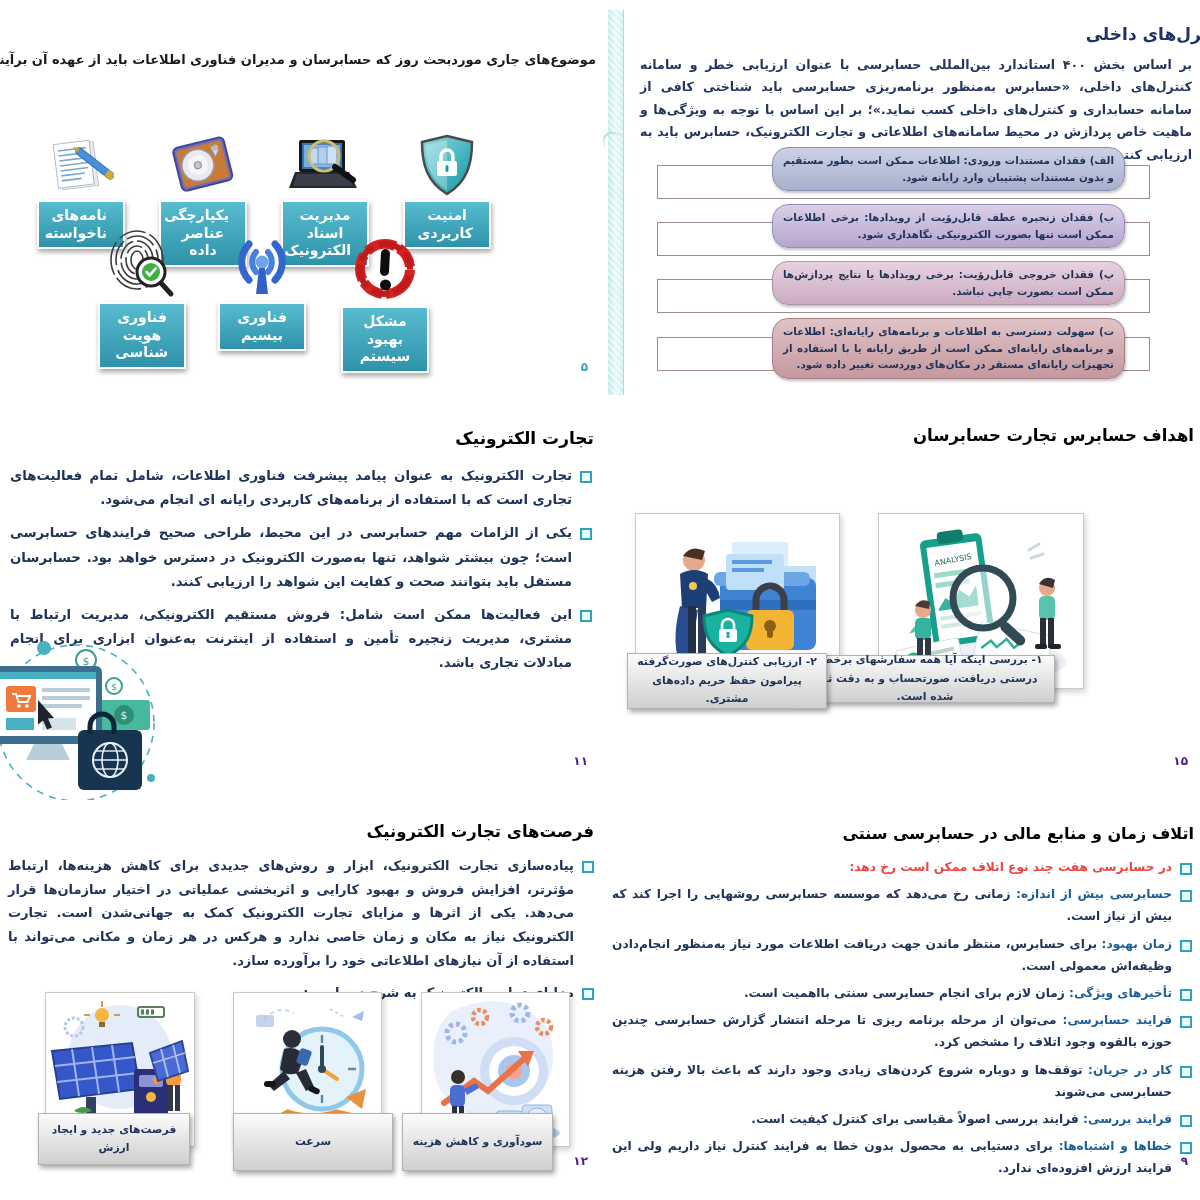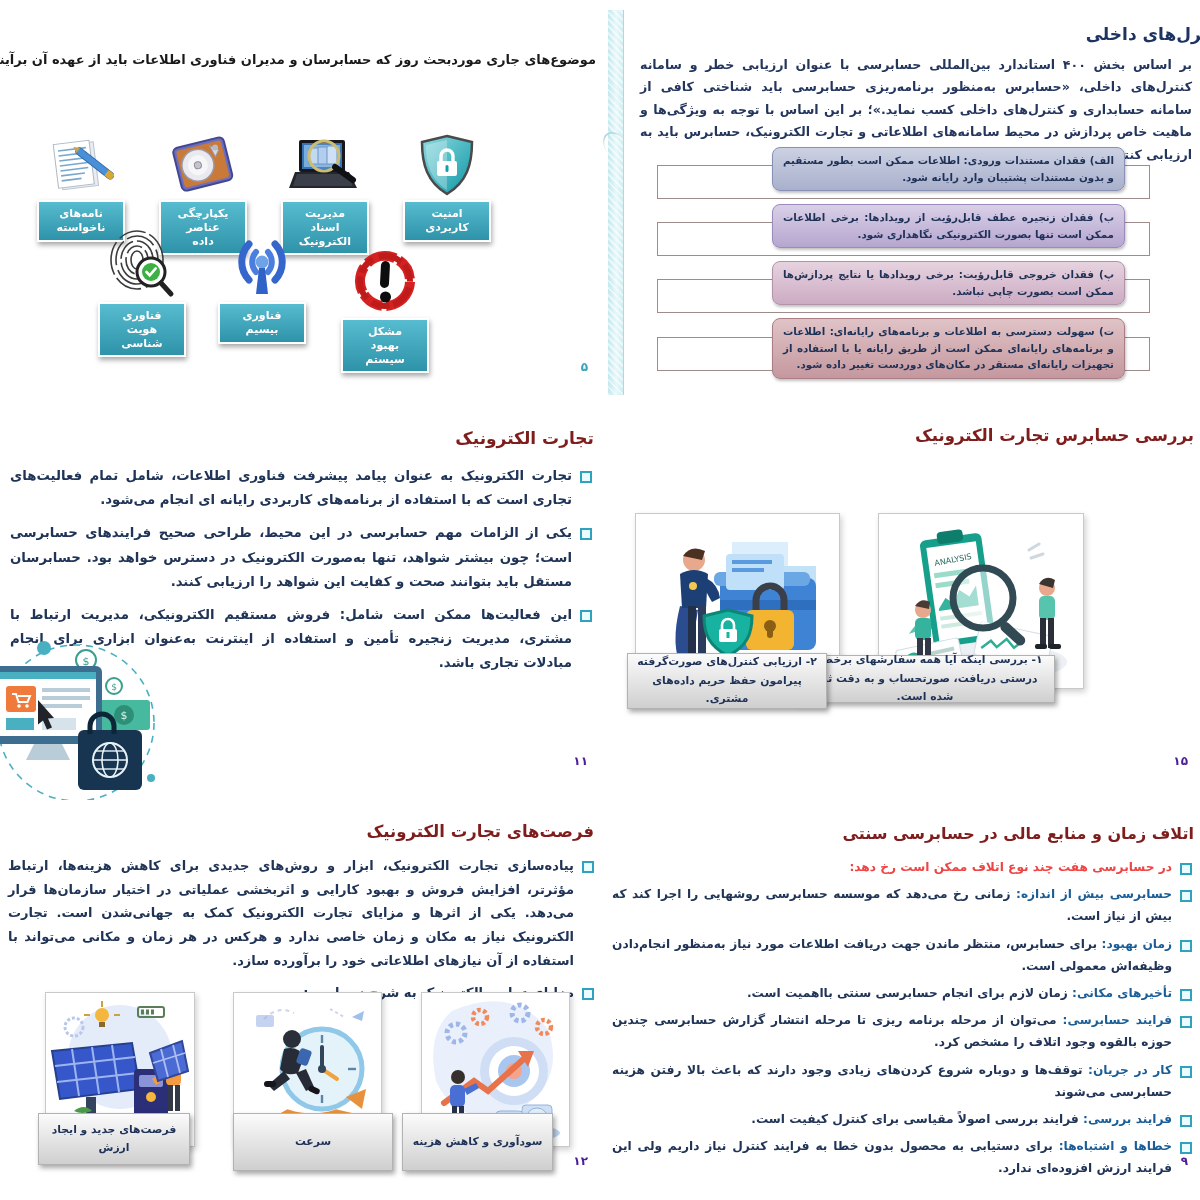--- a/index.html
+++ b/index.html
@@ -11,45 +11,45 @@
 
   
   #slide-topics .intro{position:absolute;top:52px;right:4px;white-space:nowrap;
      font-size:13px;font-weight:bold;color:#1a1a1a;direction:rtl;}
   .icon-item{position:absolute;width:116px;display:flex;flex-direction:column;
      align-items:center;justify-content:flex-end;}
   .icon-item .art{height:70px;display:flex;align-items:flex-end;justify-content:center;}
   .icon-label{width:88px;box-sizing:border-box;margin-top:4px;padding:5px 16px;
      background:linear-gradient(180deg,#58bcd0 0%,#2e93a9 100%);
      border:2px solid #ffffff;box-shadow:1px 3px 5px rgba(0,0,0,.35);
-     color:#fff;font-size:11px;font-weight:bold;text-align:center;direction:rtl;line-height:1.25;}
+     color:#fff;font-size:14px;font-weight:bold;text-align:center;direction:rtl;line-height:1.25;}
 
   
   #slide-controls .strip{position:absolute;left:8px;top:10px;width:15px;height:385px;
      background:repeating-linear-gradient(45deg,rgba(255,255,255,.55) 0 2px,rgba(0,0,0,0) 2px 5px),
                 linear-gradient(90deg,#c2e8ee,#e8f8fa 55%,#cdeef2);
      border-right:1px solid #a8dbe2;}
   #slide-controls .strip::before{content:"";position:absolute;top:120px;left:-2px;width:22px;height:34px;
      border-top:2px solid rgba(160,210,218,.8);border-radius:50%;transform:rotate(-35deg);}
   #slide-controls h1{position:absolute;top:24px;right:-8px;margin:0;font-size:17px;
      color:#1d3362;direction:rtl;white-space:nowrap;}
   #slide-controls .para{position:absolute;top:54px;right:8px;left:40px;direction:rtl;
      text-align:justify;font-size:12.6px;font-weight:bold;color:#24365e;line-height:1.78;}
   .ctrl-white{position:absolute;right:50px;width:491px;height:32px;background:#fff;
      border:1px solid #9e8b8b;}
-  .ctrl-box{position:absolute;right:75px;width:331px;border-radius:8px;padding:4px 10px 5px;
+  .ctrl-box{position:absolute;right:75px;width:331px;border-radius:16px;padding:4px 10px 5px;
      font-size:10.3px;font-weight:bold;color:#1e3156;direction:rtl;text-align:justify;line-height:1.62;
      box-shadow:1px 2px 3px rgba(0,0,0,.25);}
   .cb0{background:linear-gradient(180deg,#ccd1e2,#a9b0cc);border:1px solid #8891b4;}
   .cb1{background:linear-gradient(180deg,#d9d0e7,#b5a6cf);border:1px solid #9a8bba;}
   .cb2{background:linear-gradient(180deg,#e6d3df,#ccabc3);border:1px solid #b194a8;}
   .cb3{background:linear-gradient(180deg,#e0c3c7,#c4989e);border:1px solid #a97f85;}
 
   
-  .stitle{position:absolute;margin:0;right:6px;font-size:17px;color:#7f1d1d;
+  .stitle{position:absolute;margin:0;right:6px;font-size:17px;color:#000000;
      direction:rtl;white-space:nowrap;}
   ul.blist{position:absolute;margin:0;padding:0;list-style:none;}
   ul.blist li{position:relative;direction:rtl;text-align:justify;padding-right:22px;
      color:#203457;line-height:1.82;margin-bottom:9px;}
   ul.blist li::before{content:"";position:absolute;right:2px;top:7px;width:8px;height:8px;
      border:2px solid #2fa3bd;background:#eafcff;}
   .lead{font-weight:bold;color:#1b5e97;}
 
   
   .card{position:absolute;background:#fff;border:1px solid #c9c9c9;
@@ -144,21 +144,21 @@
         <g transform="rotate(38 44 28)">
           <rect x="24" y="24" width="46" height="7" rx="3.5" fill="#4a90d8" stroke="#2f6cab"></rect>
           <rect x="62" y="24" width="8" height="7" fill="#d8a830"></rect>
           <path d="M20 27.5 L26 24.5 L26 30.5 Z" fill="#caa24a"></path>
         </g>
       </svg>
     </div>
     <div class="icon-label">نامه‌های ناخواسته</div>
   </div>
 
-  <div class="icon-item" style="left:327px;top:244px">
+  <div class="icon-item" style="left:327px;top:232px">
     <div class="art">
       <svg width="64" height="66" viewBox="0 0 64 66">
         <circle cx="32" cy="33" r="25" fill="none" stroke="#d42222" stroke-width="10" stroke-dasharray="30 4 22 3 26 5" transform="rotate(18 32 33)"></circle>
         <circle cx="32" cy="33" r="25" fill="none" stroke="#c01b1b" stroke-width="6" stroke-dasharray="18 6 24 4" transform="rotate(-40 32 33)"></circle>
         <rect x="27.5" y="13" width="9" height="27" rx="4.5" fill="#0d0d0d" transform="rotate(3 32 26)"></rect>
         <circle cx="32.5" cy="49" r="5.5" fill="#0d0d0d"></circle>
       </svg>
     </div>
     <div class="icon-label">مشکل بهبود سیستم</div>
   </div>
@@ -256,21 +256,21 @@
     <circle cx="124" cy="122" r="17" fill="none" stroke="#e8f2f8" stroke-width="2"></circle>
     <ellipse cx="124" cy="122" rx="8" ry="17" fill="none" stroke="#e8f2f8" stroke-width="1.6"></ellipse>
     <line x1="107" y1="122" x2="141" y2="122" stroke="#e8f2f8" stroke-width="1.6"></line>
     <line x1="110" y1="113" x2="138" y2="113" stroke="#e8f2f8" stroke-width="1.4"></line>
     <line x1="110" y1="131" x2="138" y2="131" stroke="#e8f2f8" stroke-width="1.4"></line>
   </svg>
   <div class="pagenum">۱۱</div>
 </div>
 
 <div class="slide" id="slide-goals" style="left:600px;top:400px">
-  <h1 class="stitle" style="top:26px;font-size:16.5px">بررسی حسابرس تجارت الکترونیک</h1>
+  <h1 class="stitle" style="top:26px;font-size:16.5px">اهداف حسابرس تجارت حسابرسان</h1>
 
   <div class="card" style="left:278px;top:113px;width:204px;height:174px">
     <svg width="204" height="174" viewBox="0 0 204 174">
       <ellipse cx="102" cy="148" rx="86" ry="20" fill="#edf0f4"></ellipse>
       <path d="M30 120 q18-28 34-6 q-26 2-34 6Z" fill="#57c4ad"></path>
       <g transform="rotate(-8 80 80)">
         <rect x="48" y="22" width="62" height="108" rx="6" fill="#16a08c"></rect>
         <rect x="54" y="30" width="50" height="94" fill="#ffffff"></rect>
         <rect x="66" y="16" width="26" height="12" rx="4" fill="#0d7d6c"></rect>
         <text x="79" y="48" font-size="8" fill="#2a6a60" text-anchor="middle" transform="rotate(-3 79 48)">ANALYSIS</text>
@@ -366,21 +366,21 @@
 
   <div class="pagenum">۱۵</div>
 </div>
 
 <div class="slide" id="slide-waste" style="left:600px;top:800px">
   <h1 class="stitle" style="top:24px;font-size:16px">اتلاف زمان و منابع مالی در حسابرسی سنتی</h1>
   <ul class="blist" style="top:56px;right:6px;left:12px;font-size:12.2px;font-weight:600;line-height:1.7">
     <li style="margin-bottom:5px;font-weight:bold;color:#ef4444"><span>در حسابرسی هفت چند نوع اتلاف ممکن است رخ دهد:</span></li>
     <li style="margin-bottom:5px"><span class="lead">حسابرسی بیش از اندازه:</span><span> زمانی رخ می‌دهد که موسسه حسابرسی روشهایی را اجرا کند  که بیش از نیاز است.</span></li>
     <li style="margin-bottom:5px"><span class="lead">زمان بهبود:</span><span> برای حسابرس، منتظر ماندن جهت دریافت اطلاعات مورد نیاز به‌منظور  انجام‌دادن وظیفه‌اش معمولی است.</span></li>
-    <li style="margin-bottom:5px"><span class="lead">تأخیرهای مکانی:</span><span> زمان لازم برای انجام حسابرسی سنتی بااهمیت است.</span></li>
+    <li style="margin-bottom:5px"><span class="lead">تأخیرهای ویژگی:</span><span> زمان لازم برای انجام حسابرسی سنتی بااهمیت است.</span></li>
     <li style="margin-bottom:5px"><span class="lead">فرایند حسابرسی:</span><span> می‌توان از مرحله برنامه ریزی تا مرحله انتشار گزارش حسابرسی چندین حوزه بالقوه وجود اتلاف را مشخص کرد.</span></li>
     <li style="margin-bottom:5px"><span class="lead">کار در جریان:</span><span> توقف‌ها و دوباره شروع کردن‌های زیادی وجود دارند که باعث بالا رفتن هزینه حسابرسی می‌شوند</span></li>
     <li style="margin-bottom:5px"><span class="lead">فرایند بررسی:</span><span> فرایند بررسی اصولاً مقیاسی برای کنترل کیفیت است.</span></li>
     <li style="margin-bottom:5px"><span class="lead">خطاها و اشتباه‌ها:</span><span> برای دستیابی به محصول بدون خطا به فرایند کنترل نیاز داریم ولی این فرایند ارزش افزوده‌ای ندارد.</span></li>
   </ul>
   <div class="pagenum">۹</div>
 </div>
 
 <div class="slide" id="slide-opps" style="left:0;top:800px">
   <h1 class="stitle" style="top:22px;font-size:16.5px">فرصت‌های تجارت الکترونیک</h1>

